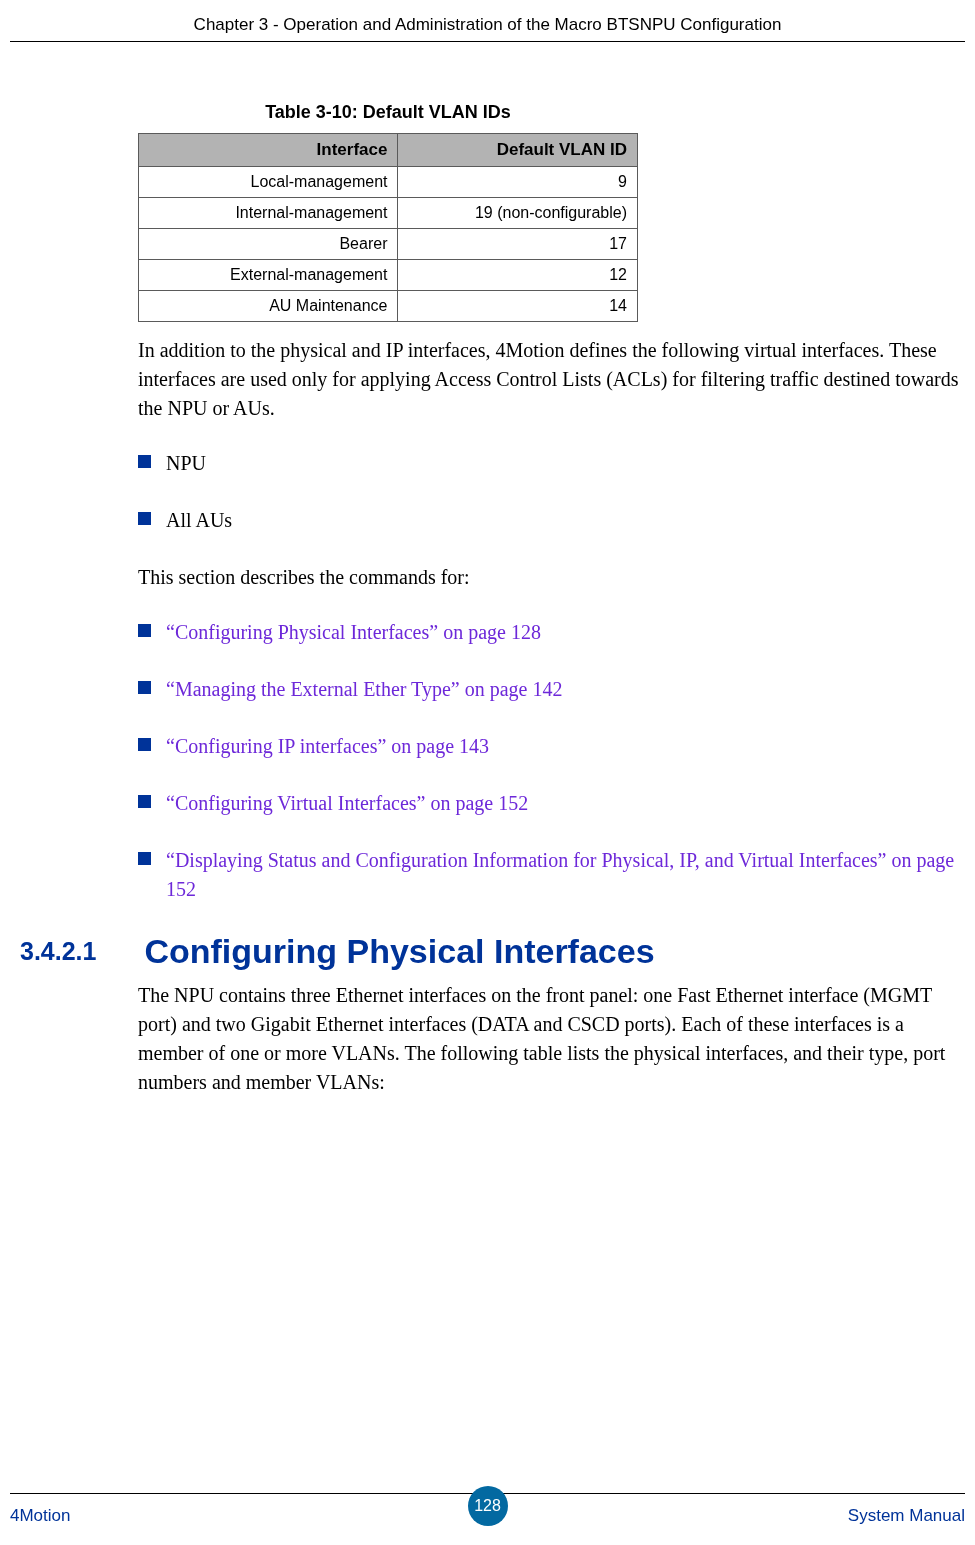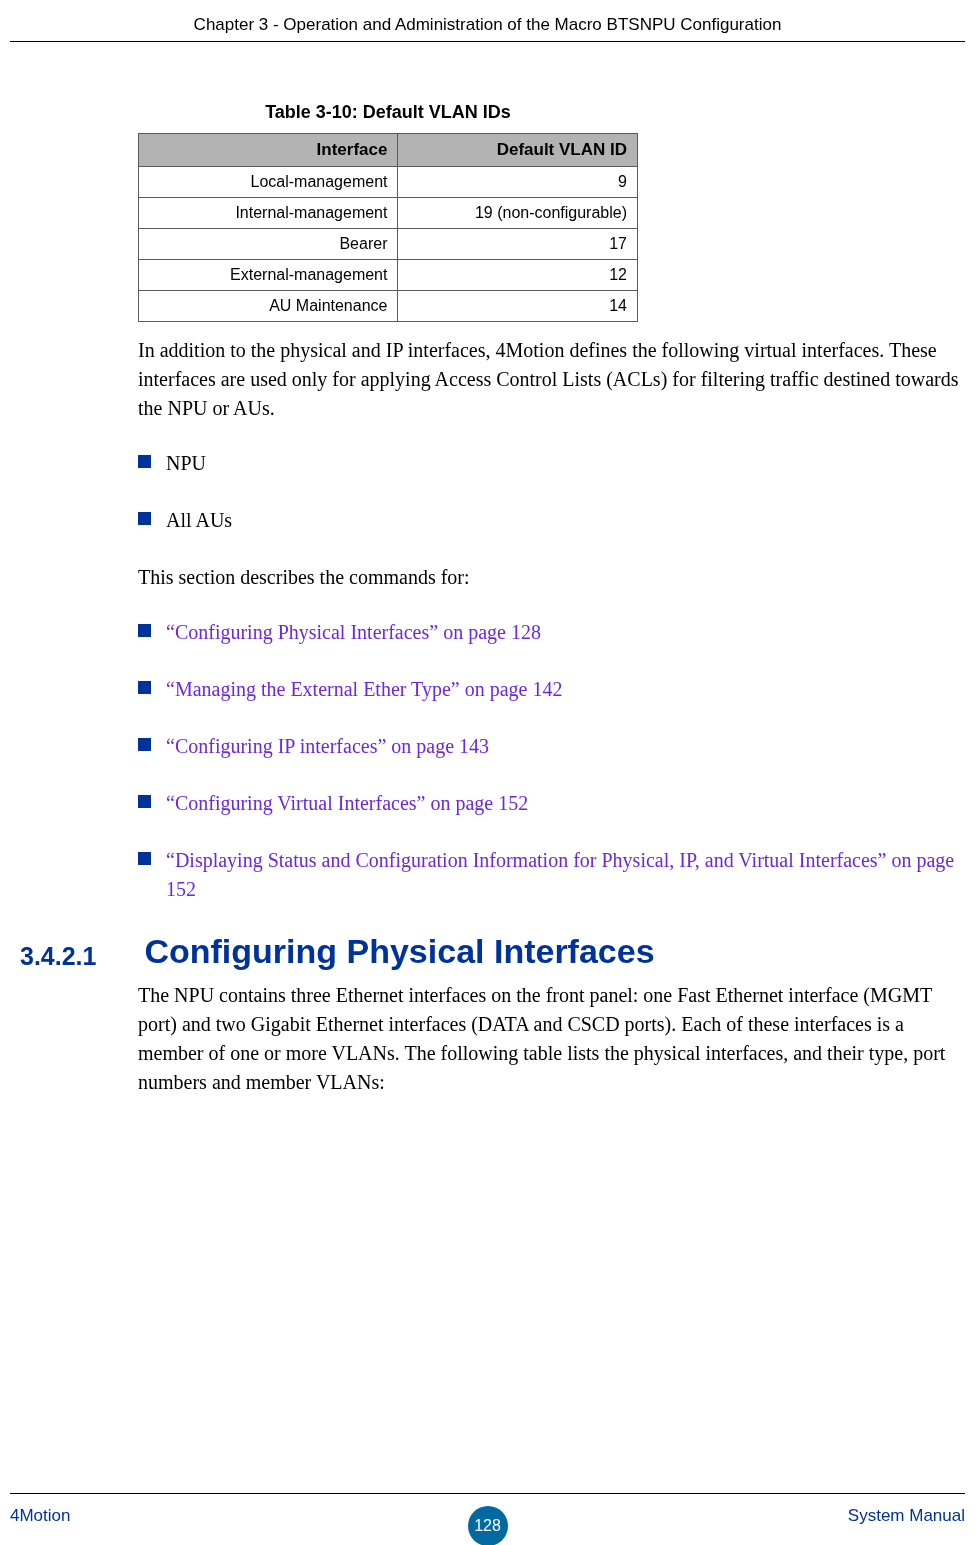--- a/index.html
+++ b/index.html
@@ -85,21 +85,21 @@
     position: absolute;
     left: 0;
     top: 6px;
     width: 13px;
     height: 13px;
     background: #003399;
   }
   .link { color: #6d28d9; }
   .sec-heading {
     display: flex;
-    align-items: flex-end;
+    align-items: center;
     margin-top: 20px;
     margin-left: 0;
   }
   .sec-num {
     font-family: Arial, Helvetica, sans-serif;
     font-weight: bold;
     font-size: 25px;
     color: #003399;
   }
   .sec-title {
@@ -110,21 +110,21 @@
     margin-left: 48px;
   }
   .footer {
     position: absolute;
     bottom: 20px;
     left: 10px;
     right: 10px;
     border-top: 1px solid #000;
     padding-top: 12px;
     display: flex;
-    align-items: flex-start;
+    align-items: flex-end;
     justify-content: space-between;
     font-family: Arial, Helvetica, sans-serif;
     font-size: 17px;
     width: 955px;
   }
   .footer .left, .footer .right { color: #003399; }
   .footer .center {
     position: absolute;
     left: 50%;
     transform: translateX(-50%);

